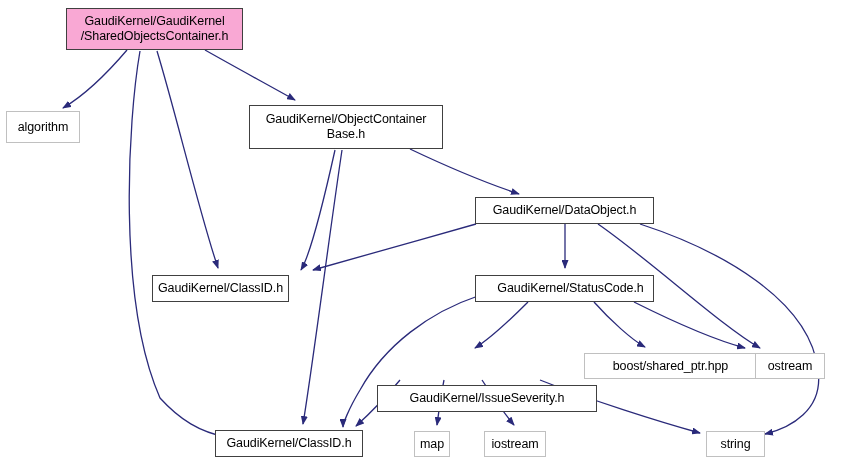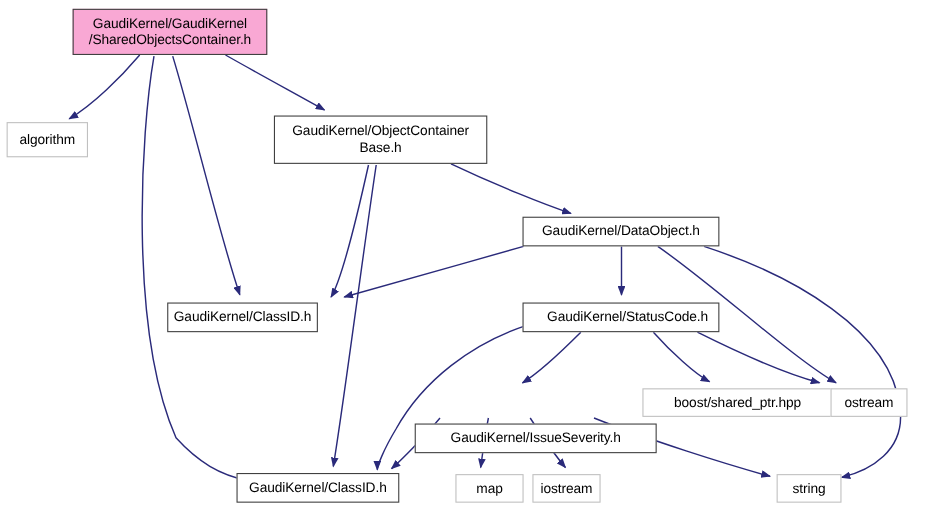--- a/index.html
+++ b/index.html
@@ -86,17 +86,17 @@
       <div class="node system" style="left: 6px; top: 111px; width: 74px; height: 32px;"><span>algorithm</span></div>
       <div class="node project" style="left: 249px; top: 105px; width: 194px; height: 44px;"><span>GaudiKernel/ObjectContainer
 Base.h</span></div>
       <div class="node project" style="left: 475px; top: 197px; width: 179px; height: 27px;"><span>GaudiKernel/DataObject.h</span></div>
       <div class="node project" style="left: 152px; top: 275px; width: 137px; height: 27px;"><span>GaudiKernel/ClassID.h</span></div>
       <div class="node project" style="left: 475px; top: 275px; width: 179px; height: 27px; padding-left: 12px;"><span>GaudiKernel/StatusCode.h</span></div>
       <div class="node project" style="left: 377px; top: 353px; width: 220px; height: 27px; margin-top: 32px;"><span>GaudiKernel/IssueSeverity.h</span></div>
       <div class="node system" style="left: 584px; top: 353px; width: 173px; height: 26px;"><span>boost/shared_ptr.hpp</span></div>
       <div class="node system" style="left: 755px; top: 353px; width: 70px; height: 26px;"><span>ostream</span></div>
       <div class="node project" style="left: 215px; top: 430px; width: 148px; height: 27px;"><span>GaudiKernel/ClassID.h</span></div>
-      <div class="node system" style="left: 414px; top: 431px; width: 62px; height: 26px;"><span>map</span></div>
+      <div class="node system" style="left: 414px; top: 431px; width: 36px; height: 26px;"><span>map</span></div>
       <div class="node system" style="left: 484px; top: 431px; width: 62px; height: 26px;"><span>iostream</span></div>
       <div class="node system" style="left: 706px; top: 431px; width: 59px; height: 26px;"><span>string</span></div>
     </div>
 </div>
 
 </body></html>

